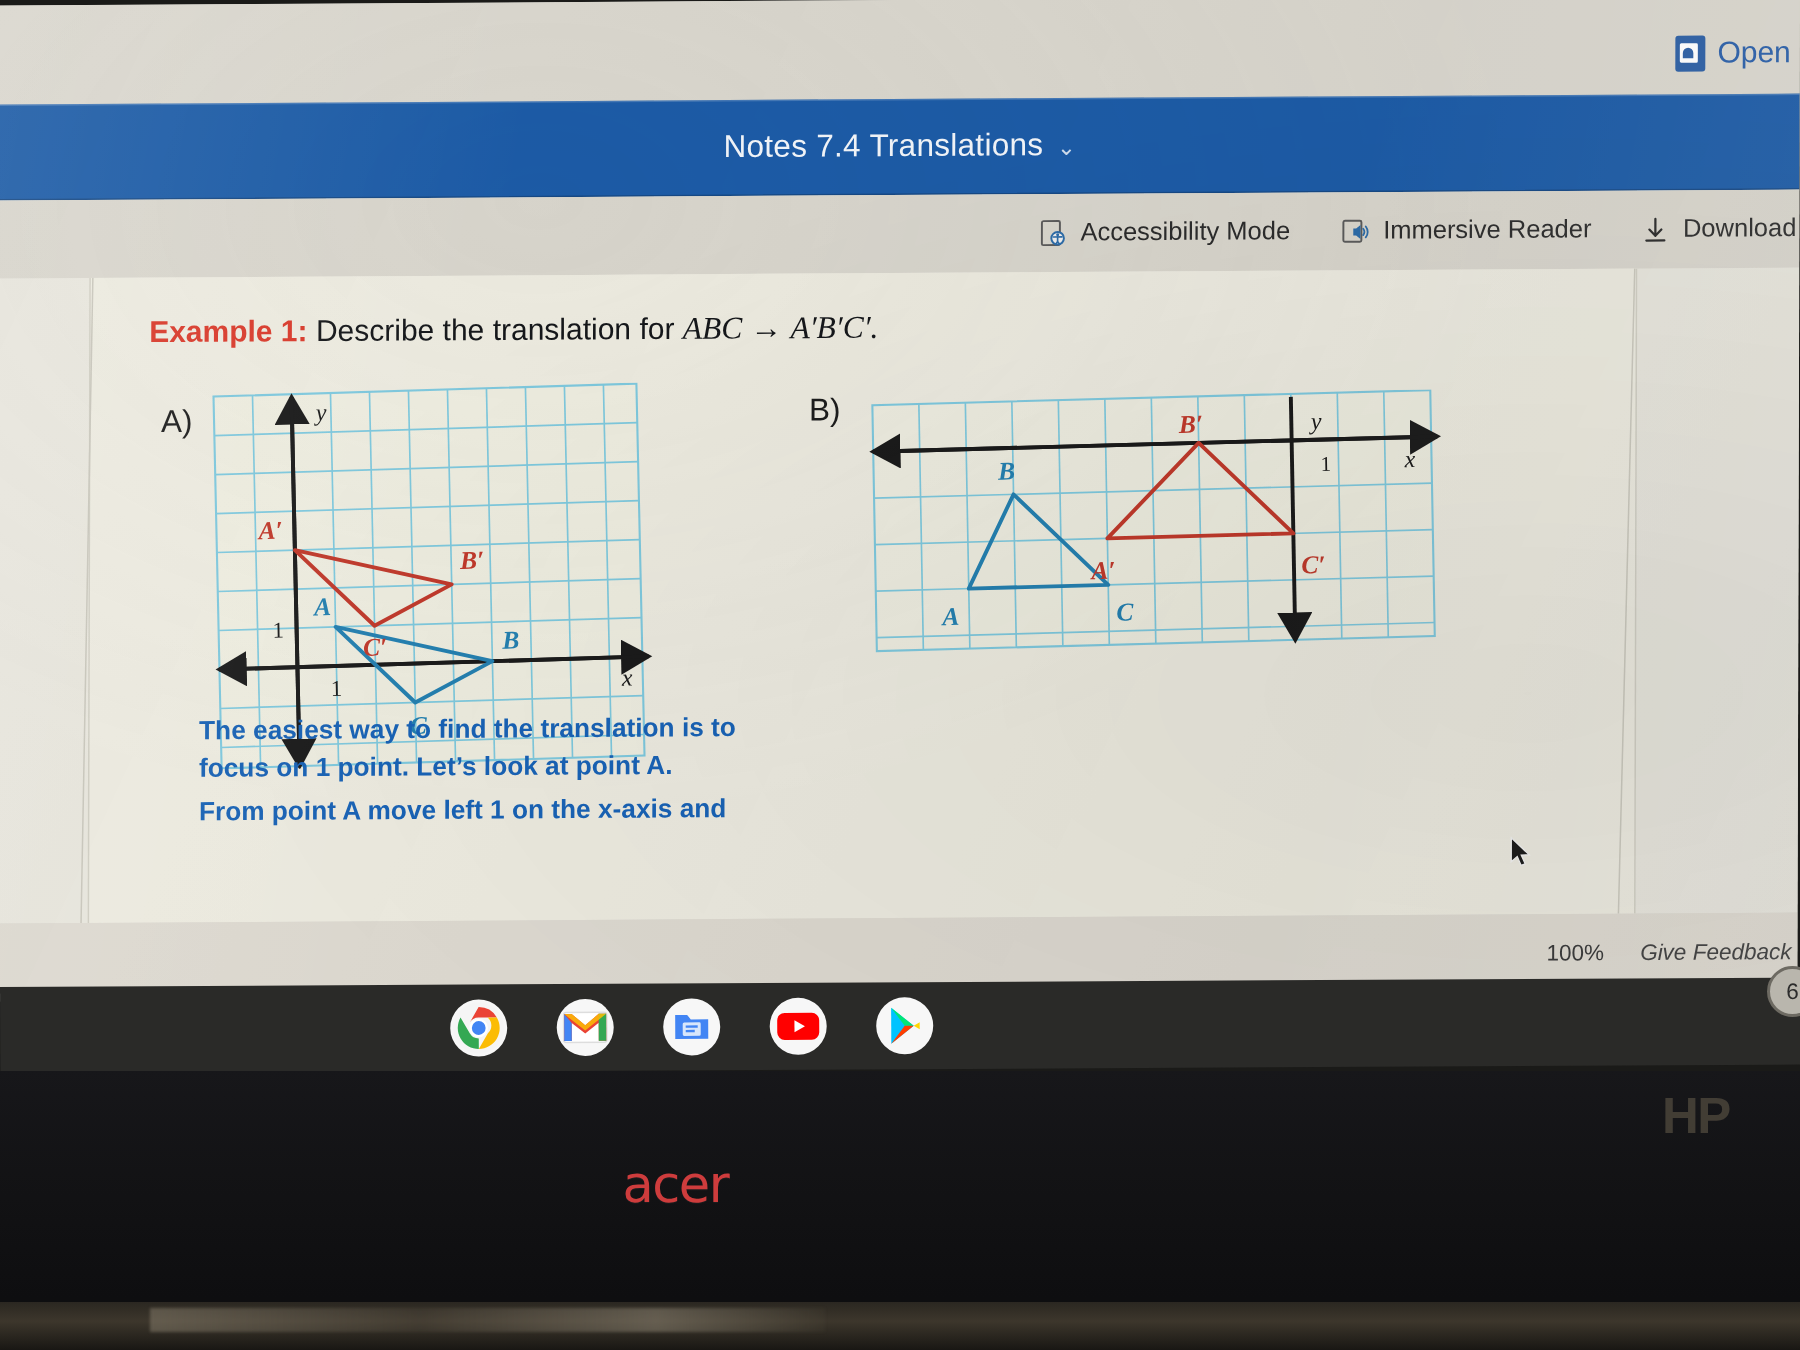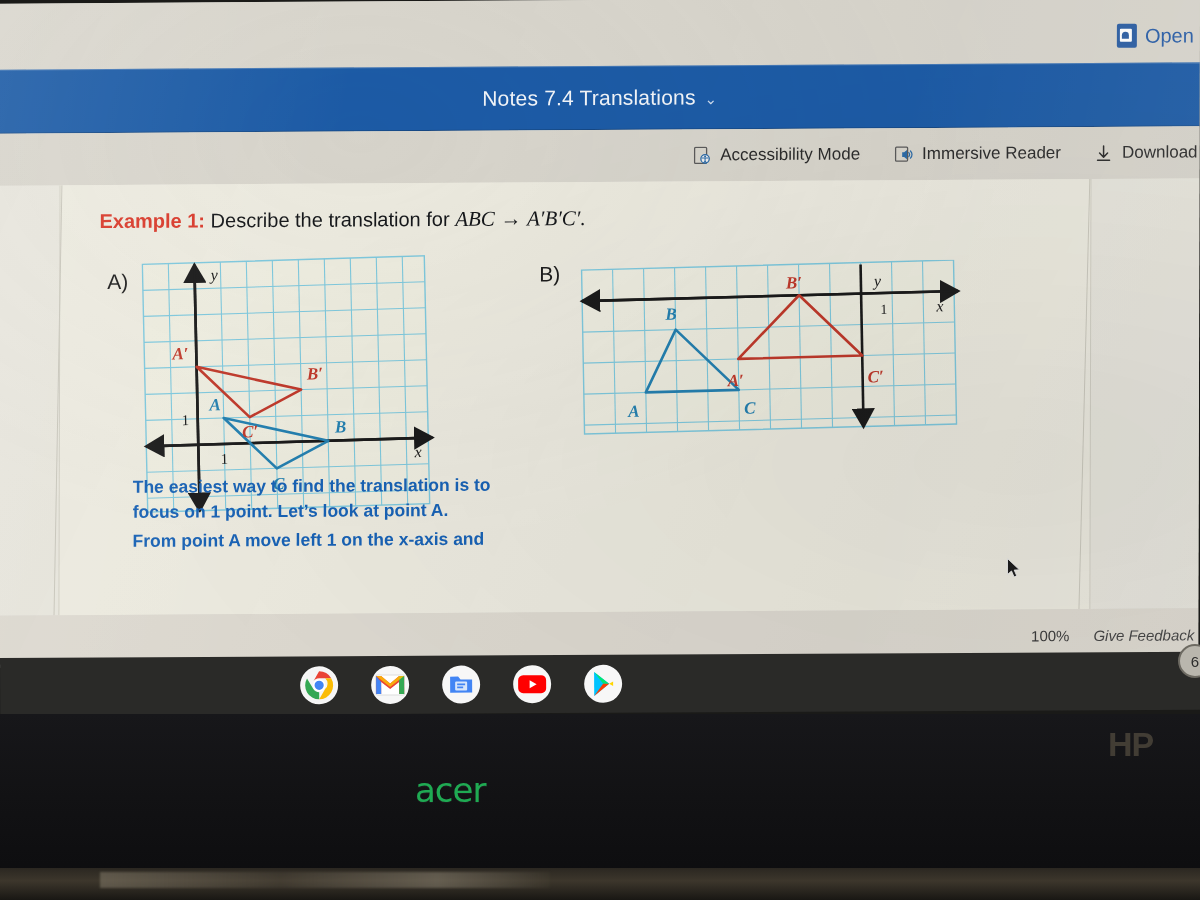--- a/index.html
+++ b/index.html
@@ -133,21 +133,21 @@
     position:absolute;right:-12px;top:644px;width:30px;height:30px;border-radius:50%;
     background:#b9b6ad;border:2px solid #6d6a62;color:#2c2c2c;font-size:15px;
     display:flex;align-items:center;justify-content:center;
   }
 
   .bezel{
     position:absolute;left:0;top:714px;width:1200px;height:186px;
     background:linear-gradient(180deg,#17171a 0%,#121214 45%,#0c0c0e 100%);
   }
   .acer{
-    position:absolute;left:415px;top:770px;font-size:34px;color:#22c55e;
+    position:absolute;left:415px;top:770px;font-size:34px;color:#ef4444;
     font-family:"DejaVu Sans", sans-serif;letter-spacing:-1px;opacity:.85;
     text-shadow:0 1px 0 rgba(255,255,255,.05);
   }
   .hp{
     position:absolute;left:1108px;top:725px;font-size:34px;font-weight:bold;color:#4a443a;
     letter-spacing:-1px;opacity:.85;
   }
   .deskline{
     position:absolute;left:0;top:868px;width:1200px;height:32px;
     background:linear-gradient(180deg,#2e2a23 0%,#423b2f 40%,#1a1814 100%);

